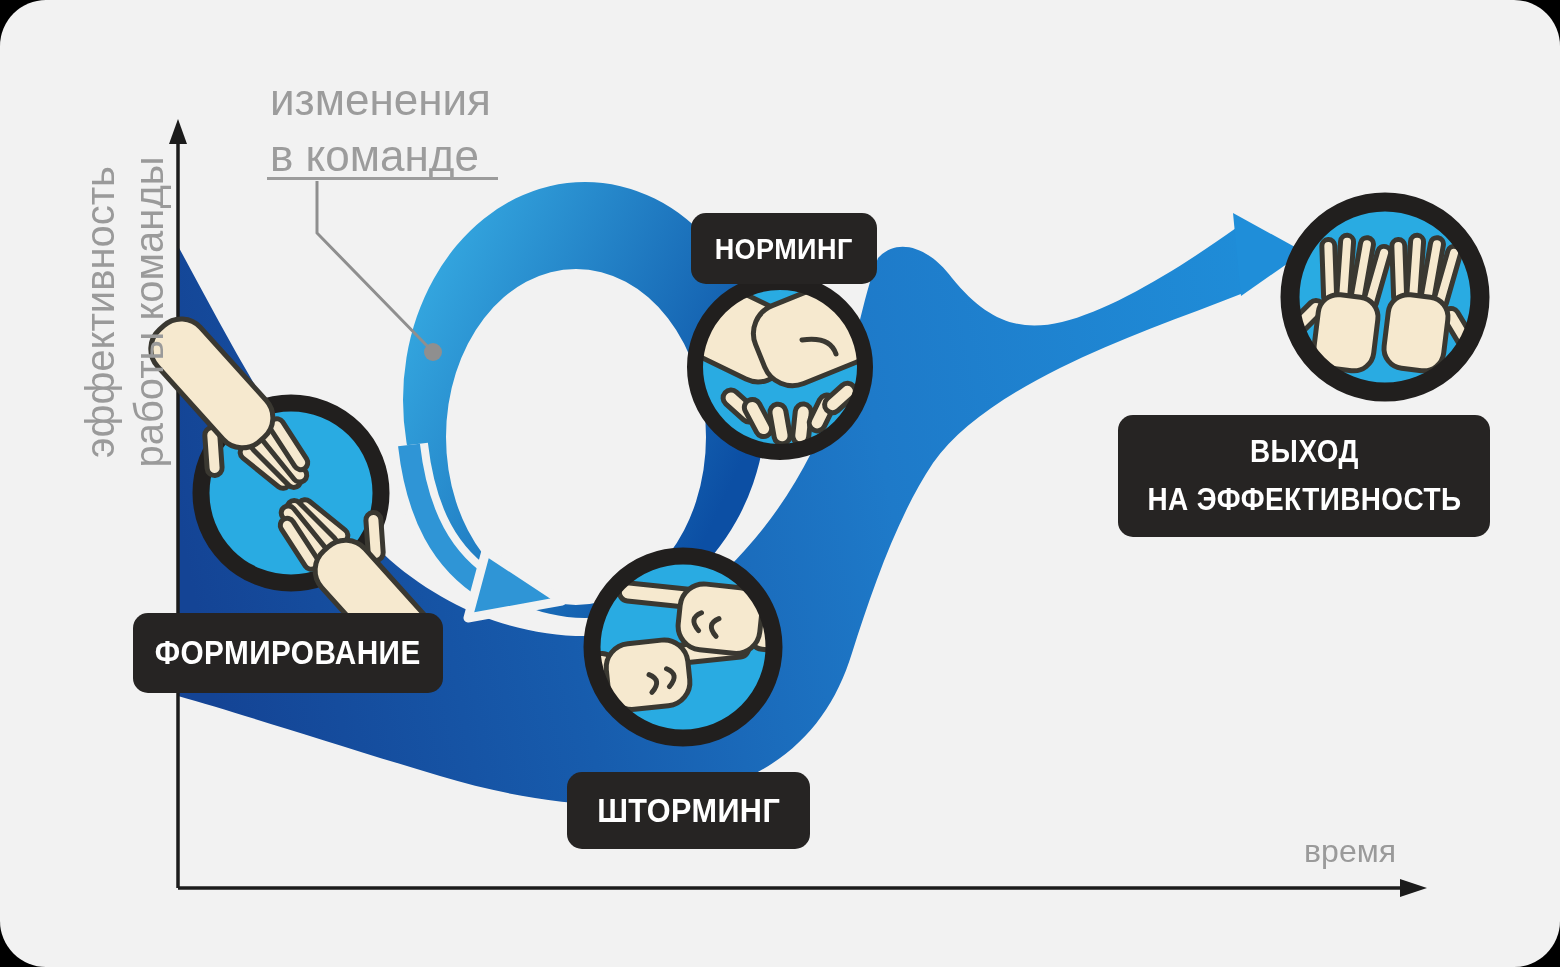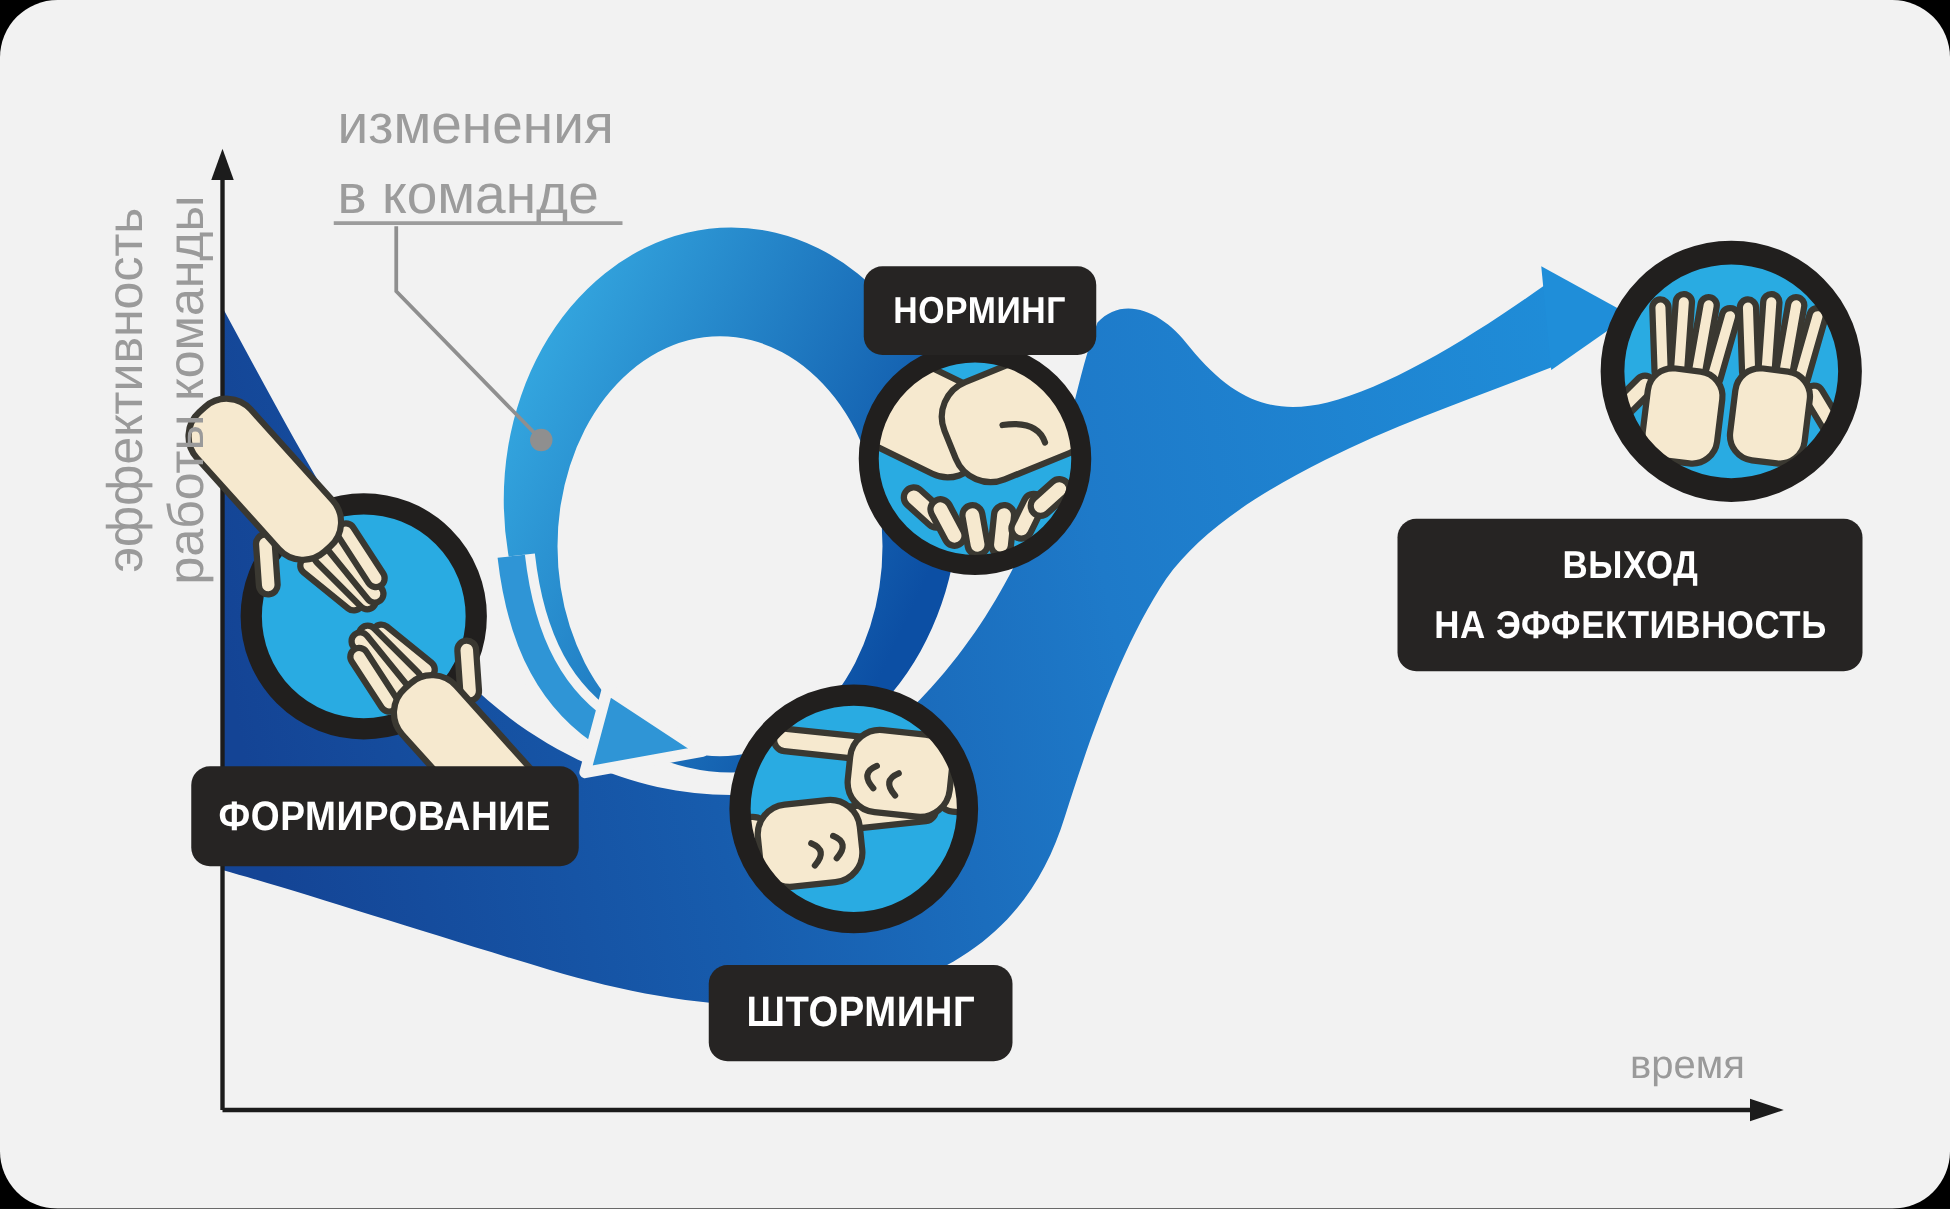--- a/index.html
+++ b/index.html
@@ -10,21 +10,21 @@
   .gray-text{position:absolute;color:#9a9a9a;white-space:pre-line;}
   .callout-text{left:270px;top:72px;font-size:44px;line-height:1.27;color:#9c9c9c;}
   .callout-underline{position:absolute;left:267px;top:177px;width:231px;height:3px;background:#9c9c9c;}
   .y-label{left:125px;top:312px;font-size:40px;line-height:1.22;text-align:center;
     transform:translate(-50%,-50%) rotate(-90deg);width:max-content;}
   .x-label{left:1180px;top:833px;width:216px;text-align:right;font-size:32px;}
   .stage-label{position:absolute;background:#262423;color:#fff;border-radius:15px;
     display:flex;align-items:center;justify-content:center;font-weight:bold;
     white-space:pre-line;text-align:center;letter-spacing:.5px;}
   .stage-label > span{transform:scaleX(.9);}
-  .lbl-forming{left:133px;top:613px;width:310px;height:80px;font-size:33px;margin-left:20px;}
+  .lbl-forming{left:133px;top:613px;width:310px;height:80px;font-size:33px;}
   .lbl-storming{left:567px;top:772px;width:243px;height:77px;font-size:34px;}
   .lbl-norming{left:691px;top:181px;width:186px;height:71px;font-size:30px;margin-top:32px;}
   .lbl-performing{left:1118px;top:415px;width:372px;height:122px;font-size:31px;line-height:1.55;text-align:center;}
   .hand{fill:#f6e9cf;stroke:#3a3831;stroke-width:5;stroke-linejoin:round;}
   .handline{fill:none;stroke:#3a3831;stroke-width:5;stroke-linecap:round;}
 </style>
 </head>
 <body>
 
 <div class="stage-wrap">

